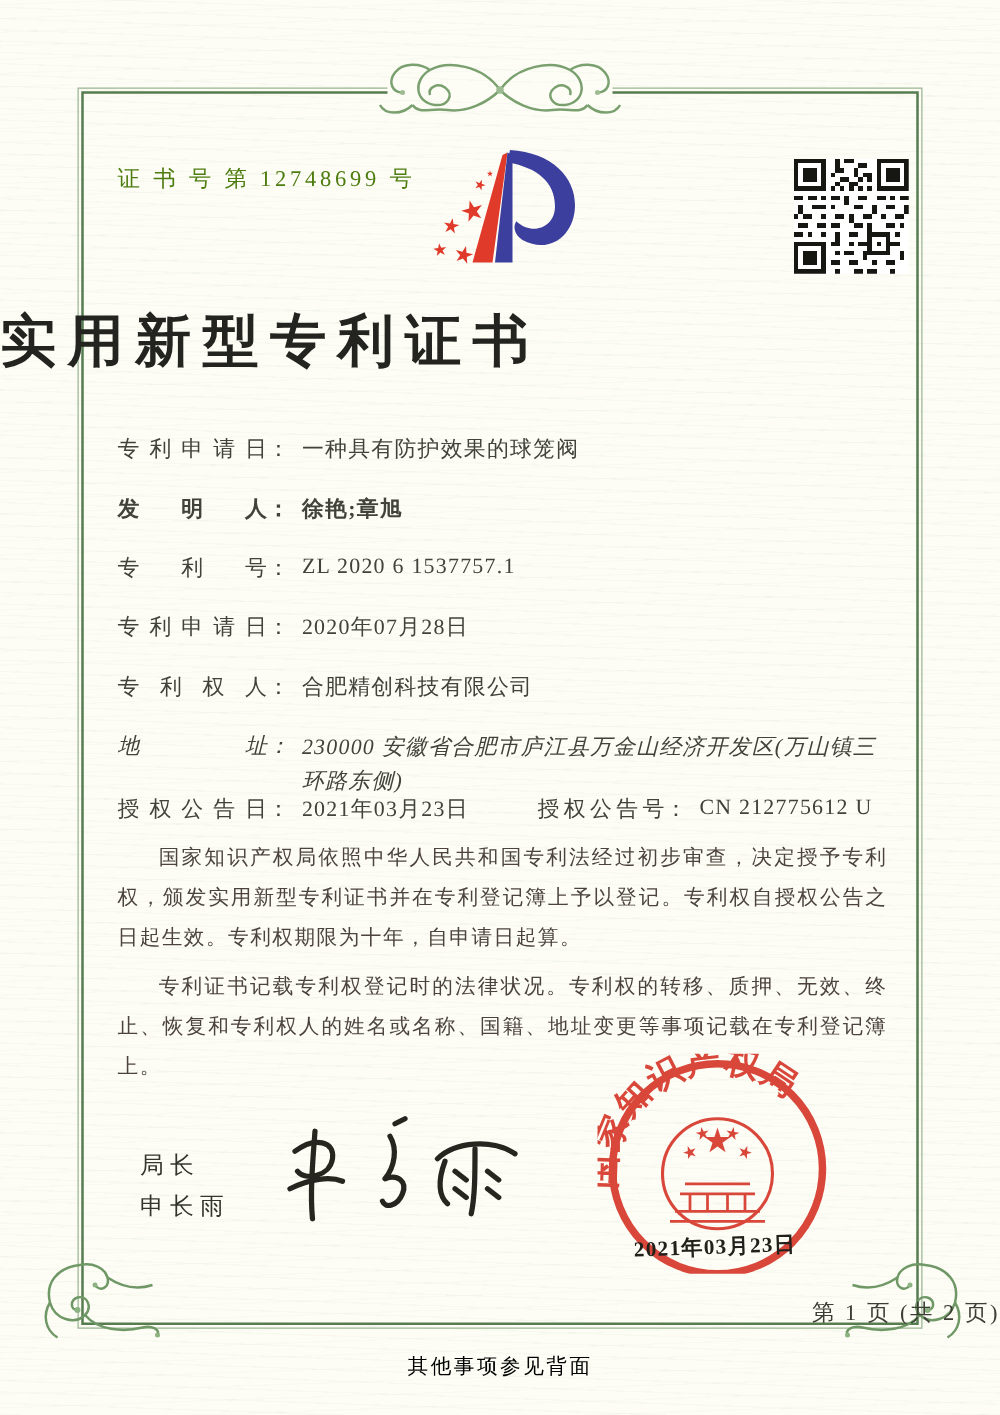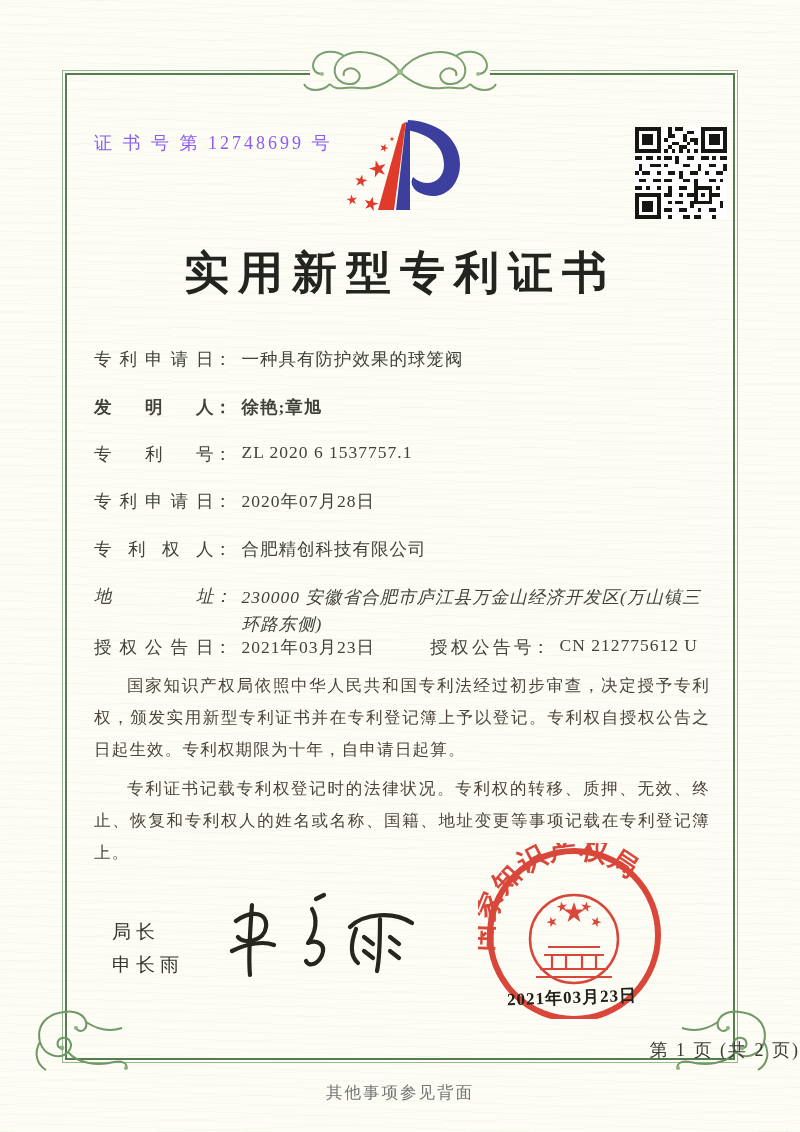--- a/index.html
+++ b/index.html
@@ -16,26 +16,26 @@
   }
   .frame{
     position:absolute;left:62px;top:70px;width:676px;height:993px;
     border:1px solid #9ab592;box-sizing:border-box;
   }
   .frame-inner{
     position:absolute;inset:2px;border:2px solid #567c50;
   }
   .cert-number{
     position:absolute;left:94px;top:131px;
-    font-size:18px;color:#8b5cf6;letter-spacing:3px;
+    font-size:18px;color:#4d7c0f;letter-spacing:3px;
   }
   .logo{position:absolute;left:338px;top:112px;}
   .qr{position:absolute;left:635px;top:127px;}
   .title{
-    position:absolute;left:0;top:243px;width:800px;text-align:center;
+    position:absolute;left:0;top:243px;width:800px;text-align:left;
     font-size:45px;font-weight:bold;color:#23241f;letter-spacing:9px;
   }
   .fields{position:absolute;left:94px;top:347px;width:640px;font-size:17.5px;color:#41423a;}
   .frow{position:absolute;left:0;white-space:nowrap;}
   .flabel{
     display:inline-block;width:120px;text-align:justify;text-align-last:justify;
     vertical-align:top;letter-spacing:0.5px;
   }
   .fcolon{display:inline-block;vertical-align:top;margin-right:10px;}
   .fvalue{display:inline-block;vertical-align:top;letter-spacing:1px;}
@@ -56,21 +56,21 @@
     position:absolute;left:472px;top:986px;width:200px;text-align:center;
     font-size:17px;font-weight:bold;color:#21201b;letter-spacing:1px;
     transform:rotate(-2deg);
   }
   .page-info{
     position:absolute;left:0;top:1038px;width:800px;text-align:right;
     font-size:18px;color:#3c3d35;letter-spacing:2px;
   }
   .back-note{
     position:absolute;left:0;top:1082px;width:800px;text-align:center;
-    font-size:16.5px;color:#737373;letter-spacing:2px;
+    font-size:16.5px;color:#000000;letter-spacing:2px;
   }
   .ornament-top{position:absolute;left:286px;top:42px;}
   .ornament-bl{position:absolute;left:26px;top:1008px;}
   .ornament-br{position:absolute;left:674px;top:1008px;transform:scaleX(-1);}
 </style>
 </head>
 <body>
 
 <div class="texture"></div>
 

